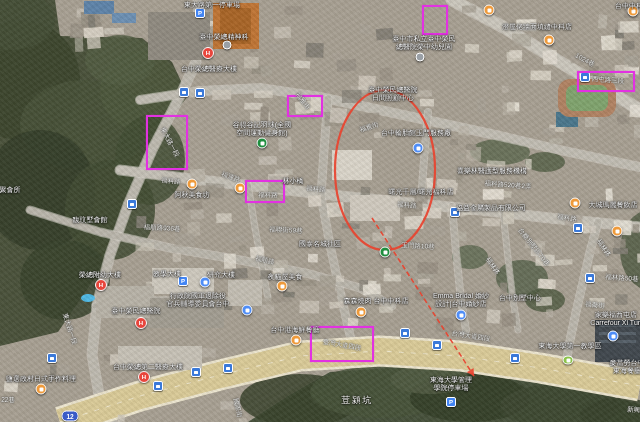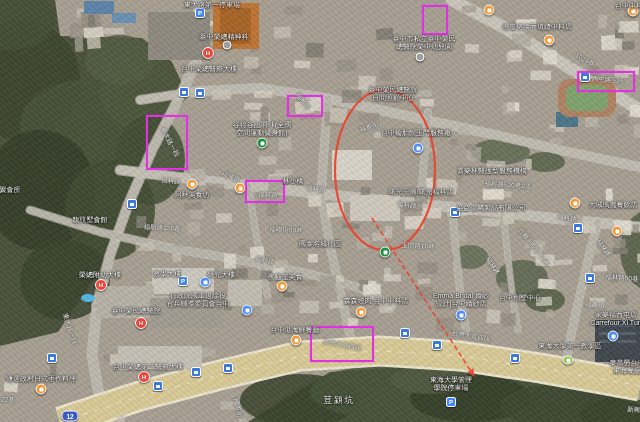--- a/index.html
+++ b/index.html
@@ -759,17 +759,17 @@
       </div>
       <div class="lab street" style="left: 238px; top: 404px; transform: translateX(-50%) rotate(78deg);">
         <div>國際街</div>
       </div>
       <div class="lab street" style="left: 637px; top: 406px; transform: translateX(-50%) rotate(4deg);">
         <div>新興路</div>
       </div>
       <div class="lab street" style="left: 8px; top: 396px; transform: translateX(-50%) rotate(0deg);">
         <div>22巷</div>
       </div>
-      <div class="lab area" style="left: 339px; top: 395px; transform: translateX(-50%) rotate(0deg); font-family: Liberation Serif, serif;">
+      <div class="lab area" style="left: 357px; top: 395px; transform: translateX(-50%) rotate(0deg); font-family: Liberation Serif, serif;">
         <div>荳潁坑</div>
       </div>
     </div>
 </div>
 
 </body></html>

